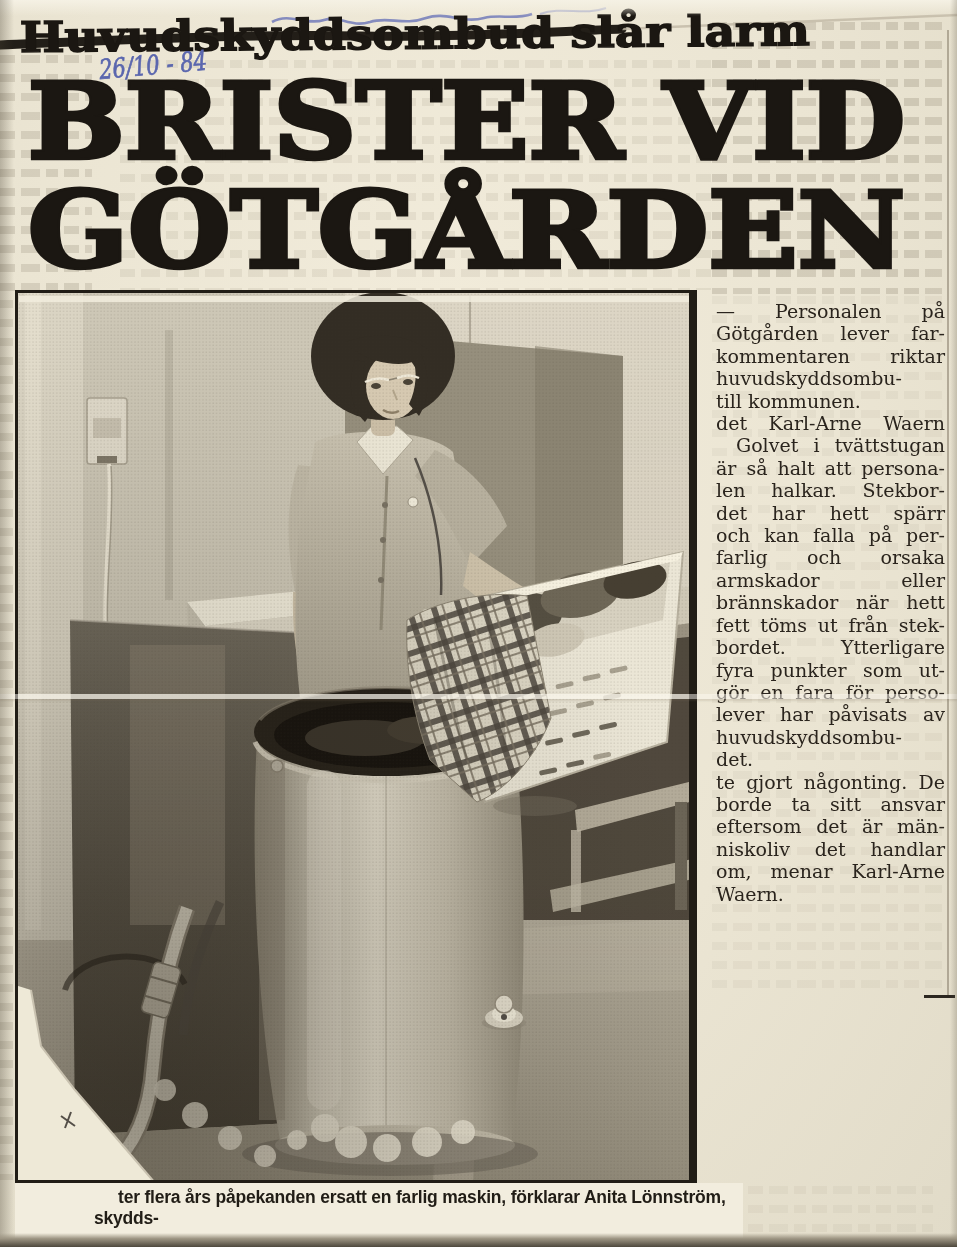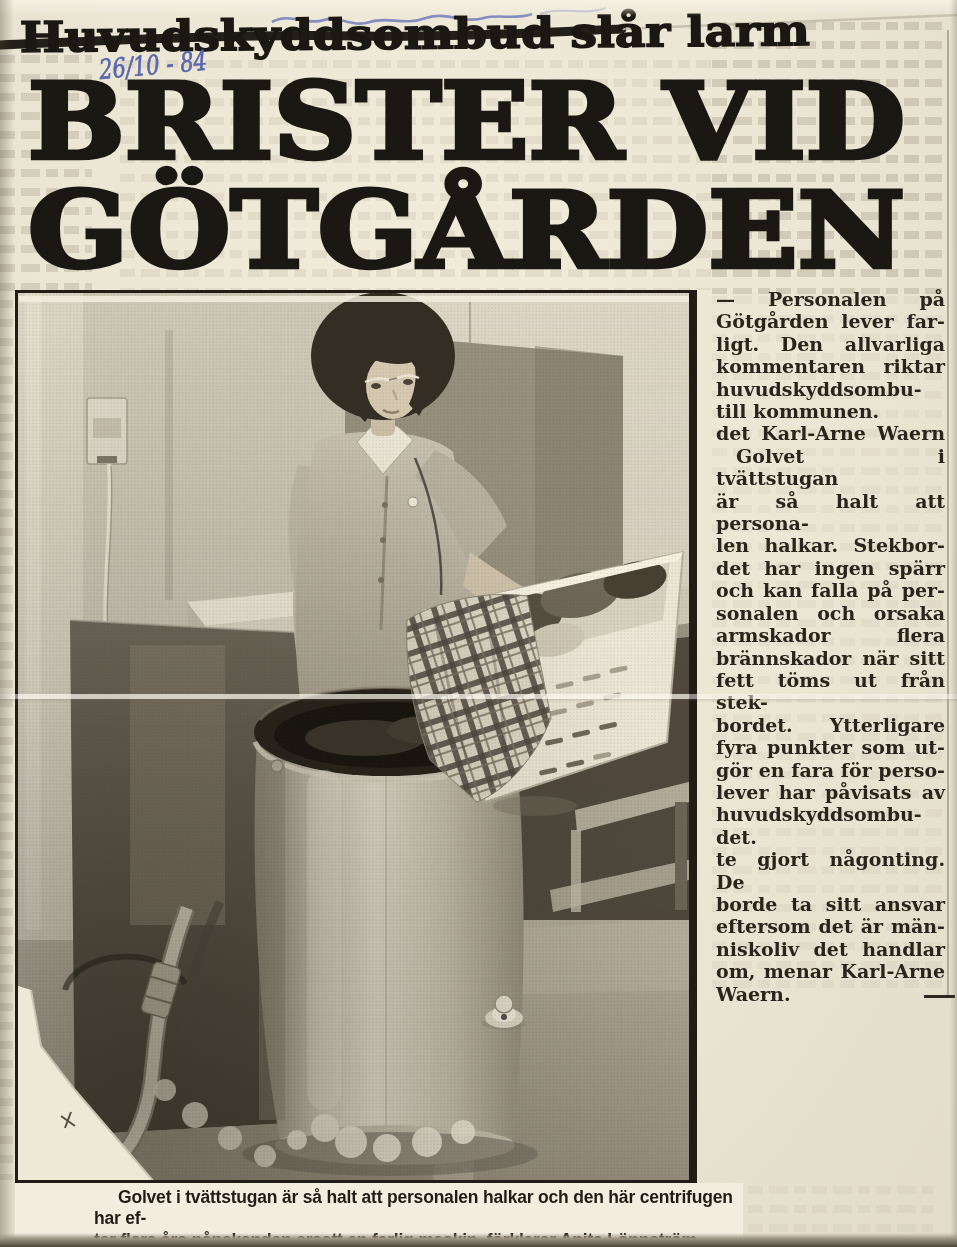--- a/index.html
+++ b/index.html
@@ -20,22 +20,22 @@
   }
   
   .header-svg{position:absolute;left:0;top:0;z-index:3;}
   .kicker-text{font-family:"DejaVu Serif",serif;font-weight:bold;fill:#1b1712;stroke:#1b1712;stroke-width:1.6;paint-order:stroke;}
   .headline-text{font-family:"DejaVu Serif",serif;font-weight:bold;fill:#1b1712;stroke:#1b1712;stroke-width:4.5;paint-order:stroke;}
   .hand-date{font-family:"DejaVu Serif",serif;font-style:italic;fill:#5a66ae;stroke:#5a66ae;stroke-width:.7;paint-order:stroke;}
   
   .photo-wrap{position:absolute;left:15px;top:290px;width:682px;height:893px;z-index:4;}
   
   .body-col{
-    position:absolute;left:716px;top:288px;width:229px;z-index:5;
-    font-family:"DejaVu Serif",serif;font-weight:bold;color:#2a241d;
+    position:absolute;left:716px;top:300px;width:229px;z-index:5;
+    font-family:"DejaVu Serif",serif;font-weight:normal;color:#2a241d;
     font-size:19px;line-height:22.4px;
   }
   .para{margin:0;}
   .jline{text-align:justify;text-align-last:justify;white-space:normal;}
   .jline.last{text-align-last:left;}
   .para.indent .jline:first-child{text-indent:20px;}
   
   .caption-strip{position:absolute;left:15px;top:1183px;width:728px;height:57px;background:#f2edde;z-index:4;}
   .caption{
     position:absolute;left:94px;top:1187px;width:648px;z-index:5;
@@ -314,35 +314,34 @@
         <rect x="1.5" y="1.5" width="679" height="890" fill="none" stroke="#211d16" stroke-width="3"></rect>
         <rect x="674" y="2" width="7" height="889" fill="#211d16"></rect>
       </g>
     </svg>
   </div>
 
   <div class="body-col">
     <div class="para">
         <div class="jline">— Personalen på</div>
         <div class="jline">Götgården lever far-</div>
-        <div class="jline">ligt. Den allvarliga</div>
         <div class="jline">kommentaren riktar</div>
         <div class="jline">huvudskyddsombu-</div>
         <div class="jline last">till kommunen.</div>
         <div class="jline">det Karl-Arne Waern</div>
       </div>
     <div class="para indent">
         <div class="jline">Golvet i tvättstugan</div>
         <div class="jline">är så halt att persona-</div>
         <div class="jline">len halkar. Stekbor-</div>
-        <div class="jline">det har ingen spärr</div>
+        <div class="jline">det har hett spärr</div>
         <div class="jline">och kan falla på per-</div>
-        <div class="jline">sonalen och orsaka</div>
-        <div class="jline">armskador flera</div>
-        <div class="jline">brännskador när sitt</div>
+        <div class="jline">farlig och orsaka</div>
+        <div class="jline">armskador eller</div>
+        <div class="jline">brännskador när hett</div>
         <div class="jline">fett töms ut från stek-</div>
         <div class="jline">bordet. Ytterligare</div>
         <div class="jline">fyra punkter som ut-</div>
         <div class="jline">gör en fara för perso-</div>
         <div class="jline">lever har påvisats av</div>
         <div class="jline">huvudskyddsombu-</div>
         <div class="jline last">det.</div>
       </div>
     <div class="para">
         <div class="jline">te gjort någonting. De</div>
@@ -352,21 +351,20 @@
         <div class="jline">om, menar Karl-Arne</div>
         <div class="jline last">Waern.</div>
       </div>
   </div>
 
   <div class="col-rule"></div>
   <div class="end-mark"></div>
 
   <div class="caption-strip"></div>
   <div class="caption">
-      <div class="jline">Golvet i tvättstugan är så halt att personalen halkar och den här centrifugen har ef-</div>
       <div class="jline">ter flera års påpekanden ersatt en farlig maskin, förklarar Anita Lönnström, skydds-</div>
     </div>
 
   <div class="fold-crease"></div>
   <div class="edge edge-top"></div>
   <div class="edge edge-left"></div>
   <div class="edge edge-right"></div>
   <div class="edge edge-bottom"></div>
 </div>
 

